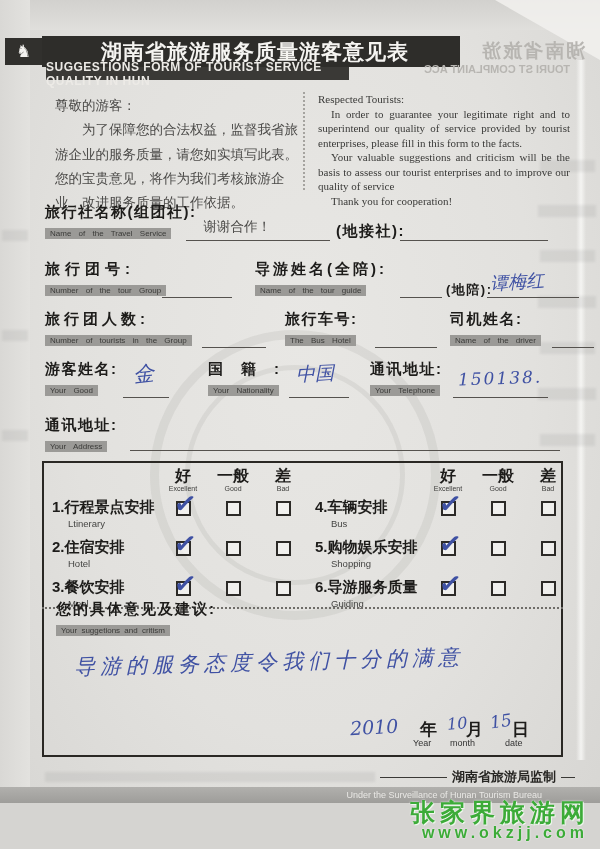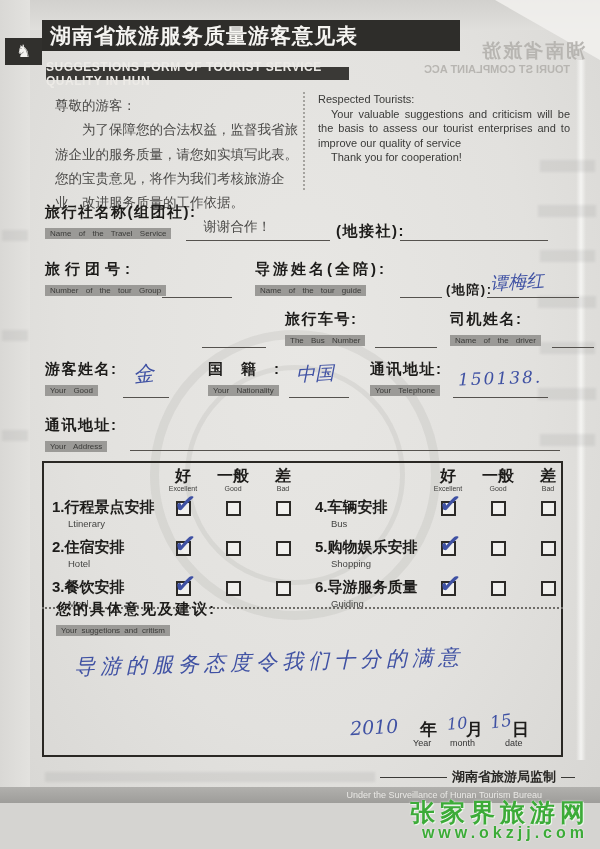--- a/index.html
+++ b/index.html
@@ -14,41 +14,41 @@
     background:#f2f1ee; clip-path:polygon(30% 0,100% 0,100% 100%); opacity:.85; }
   .left-strip { position:absolute; left:0; top:0; width:30px; height:849px;
     background:linear-gradient(90deg,#d9d8d5,#e3e2df); }
   .crease { position:absolute; right:14px; top:60px; width:10px; height:700px;
     background:linear-gradient(90deg,rgba(255,255,255,0),rgba(250,250,248,.8),rgba(255,255,255,0)); }
 
   
   .logo-box { position:absolute; left:5px; top:38px; width:37px; height:27px;
     background:#31302d; display:flex; align-items:center; justify-content:center; }
   .logo-glyph { color:#f4f3f0; font-size:17px; line-height:1; }
-  .title-bar { position:absolute; left:42px; top:20px; width:418px; height:31px;
-    background:#2e2d2a; display:flex; align-items:center; padding-left:8px; }
+  .title-bar { position:absolute; left:42px; top:36px; width:418px; height:31px;
+    background:#2e2d2a; display:flex; align-items:center; padding-left:8px;justify-content:center; }
   .title-bar span { color:#f5f4f1; font-weight:bold; font-size:21px; letter-spacing:1px; }
   .subtitle-bar { position:absolute; left:46px; top:67px; width:303px; height:13px;
     background:#3a3936; display:flex; align-items:center; justify-content:center; }
   .subtitle-bar span { color:#eceae6; font-weight:bold; font-size:12px; letter-spacing:.5px; }
 
   .mirror { transform:scaleX(-1); color:#b7b5b1; position:absolute; text-align:left; }
   .mirror-title { right:310px; top:40px; font-size:19px; font-weight:bold; letter-spacing:2px;
     transform-origin:center; width:250px; direction:ltr; }
   .mirror-sub { right:310px; top:64px; font-size:11px; font-weight:bold; width:250px; }
 
   
   .intro-cn { position:absolute; left:55px; top:93px; width:250px;
     font-family:"DejaVu Serif", serif; color:#4b4a48; font-size:13.5px; line-height:1.8; }
   .intro-cn .body { text-indent:2em; }
   .intro-cn .closing { text-align:right; padding-right:34px; }
   .v-divider { position:absolute; left:303px; top:92px; height:98px; border-left:2px dotted #8a8884; opacity:.7; }
   .intro-en { position:absolute; left:318px; top:92px; width:252px;
     color:#3a3a38; font-size:11px; line-height:1.32; text-align:justify; }
-  .intro-en p { text-indent:13px; }
+  .intro-en p { text-indent:13px;font-family:Liberation Serif, serif; }
   .intro-en p.first { text-indent:0; }
 
   
   .cn-label { font-weight:bold; font-size:15px; color:#1d1c1a; letter-spacing:1.5px; white-space:nowrap; }
   .sub-box { display:inline-block; background:#9b9a97; color:#3a3a38; font-size:8px;
     padding:1px 5px; margin-top:3px; word-spacing:5px; white-space:nowrap; }
   .fld { position:absolute; }
   .uline { position:absolute; border-bottom:1.5px solid #55524e; height:1px; }
   .hand { position:absolute; color:#3f51a3; font-family:"DejaVu Serif", serif;
     font-style:italic; white-space:nowrap; }
@@ -135,20 +135,21 @@
   <div class="mirror mirror-sub" style="left:320px;top:63px;">TOURI ST COMPLAINT ACC</div>
 
   <div class="intro-cn">
     <div>尊敬的游客：</div>
     <div class="body">为了保障您的合法权益，监督我省旅游企业的服务质量，请您如实填写此表。您的宝贵意见，将作为我们考核旅游企业，改进服务质量的工作依据。</div>
     <div class="closing">谢谢合作！</div>
   </div>
   <div class="v-divider"></div>
   <div class="intro-en">
     <p class="first">Respected Tourists:</p>
+    <p>In order to guarantee your legitimate right and to superintend our quality of service provided by tourist enterprises, please fill in this form to the facts.</p>
     <p>Your valuable suggestions and criticism will be the basis to assess our tourist enterprises and to improve our quality of service</p>
     <p>Thank you for cooperation!</p>
   </div>
 
   <div class="fld" style="left:45px;top:203px">
     <div class="cn-label">旅行社名称(组团社):</div>
     <div class="sub-box">Name of the Travel Service</div>
   </div>
   <div class="uline" style="left:186px;top:240px;width:144px"></div>
   <div class="fld" style="left:336px;top:222px">
@@ -165,24 +166,28 @@
     <div class="cn-label" style="letter-spacing:3px">导游姓名(全陪):</div>
     <div class="sub-box">Name of the tour guide</div>
   </div>
   <div class="uline" style="left:400px;top:297px;width:42px"></div>
   <div class="fld" style="left:446px;top:281px">
     <div class="cn-label" style="font-size:13px">(地陪):</div>
   </div>
   <div class="hand" style="left:490px;top:270px;font-size:18px;transform:rotate(-4deg)">谭梅红</div>
   <div class="uline" style="left:487px;top:297px;width:92px"></div>
 
+  <div class="fld" style="left:45px;top:310px">
+    <div class="cn-label" style="letter-spacing:4px">旅行团人数:</div>
+    <div class="sub-box">Number of tourists in the Group</div>
+  </div>
   <div class="uline" style="left:202px;top:347px;width:64px"></div>
   <div class="fld" style="left:285px;top:310px">
     <div class="cn-label">旅行车号:</div>
-    <div class="sub-box">The Bus Number</div>
+    <div class="sub-box">The Bus Hotel</div>
   </div>
   <div class="uline" style="left:375px;top:347px;width:62px"></div>
   <div class="fld" style="left:450px;top:310px">
     <div class="cn-label">司机姓名:</div>
     <div class="sub-box">Name of the driver</div>
   </div>
   <div class="uline" style="left:552px;top:347px;width:42px"></div>
 
   <div class="fld" style="left:45px;top:360px">
     <div class="cn-label">游客姓名:</div>

